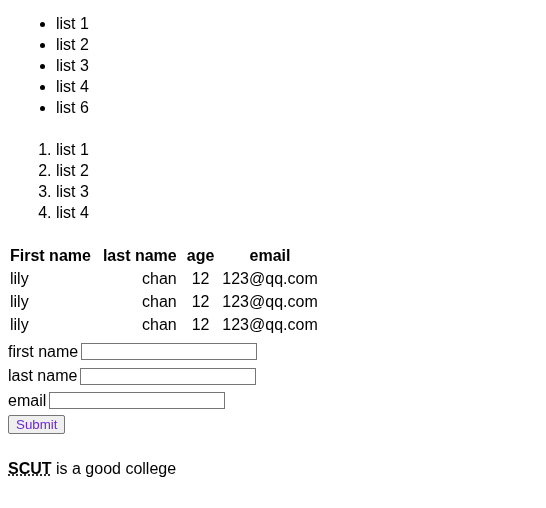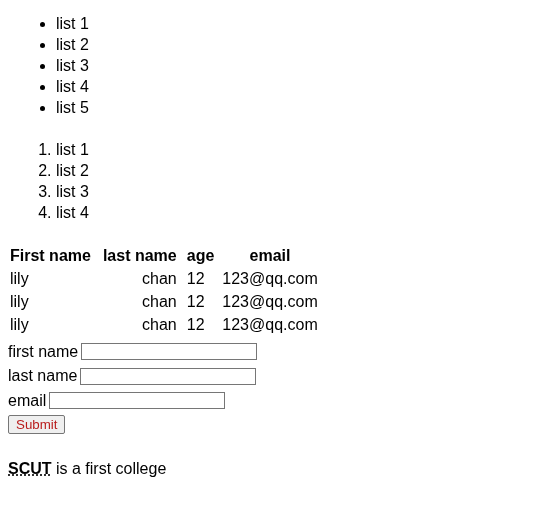--- a/index.html
+++ b/index.html
@@ -54,21 +54,21 @@
     padding: 1px 2px;
     line-height: 21px;
     white-space: nowrap;
     margin-left: 40px;
   }
   table.demo-table th.col-first { padding-right: 10px; }
   table.demo-table td.col-first { padding-right: 10px; }
   table.demo-table th.col-last  { padding-right: 8px; }
   table.demo-table td.col-last  { padding-right: 8px; text-align: right; }
   table.demo-table th.col-age   { text-align: left; padding-right: 6px; }
-  table.demo-table td.col-age   { text-align: left; padding-right: 6px; }
+  table.demo-table td.col-age   { text-align: center; padding-right: 6px; }
   table.demo-table th.col-email { text-align: center; }
   table.demo-table td.col-email { text-align: center; }
 
   
   form.demo-form {
     margin: 0;
     padding: 0;
     margin-top: 3px;
     margin-left: 8px;
   }
@@ -96,21 +96,21 @@
     box-sizing: content-box;
     border-radius: 0;
   }
   .submit-row { margin-top: 3px; }
   .button-row { margin-top: 6px; }
 
   input[type="submit"],
   button.plain-button {
     font-family: "Liberation Sans", "DejaVu Sans", sans-serif;
     font-size: 13.33px;
-    color: #b91c1c;
+    color: #6d28d9;
     background: #efefef;
     border: 1px solid #767676;
     border-radius: 2px;
     padding: 1px 7px;
     line-height: normal;
     cursor: default;
   }
 
   
   p.demo-paragraph {
@@ -137,21 +137,21 @@
   <li>
     <span>list 2</span>
   </li>
   <li>
     <span>list 3</span>
   </li>
   <li>
     <span>list 4</span>
   </li>
   <li>
-    <span>list 5</span>
+    <span>list 6</span>
   </li>
 </ul>
 
 <ol class="demo-ol">
   <li>
     <span>list 1</span>
   </li>
   <li>
     <span>list 2</span>
   </li>
@@ -208,13 +208,13 @@
     <label>email</label><input type="text" placeholder="" style="">
   </div>
 
   <div class="submit-row">
     <input type="submit" value="Submit" style="">
   </div>
 
 
 </form>
 
-<p class="demo-paragraph"><abbr class="demo-abbr" title="SCUT">SCUT</abbr><span> is a first college</span></p>
+<p class="demo-paragraph"><abbr class="demo-abbr" title="SCUT">SCUT</abbr><span> is a good college</span></p>
 
 </body></html>

